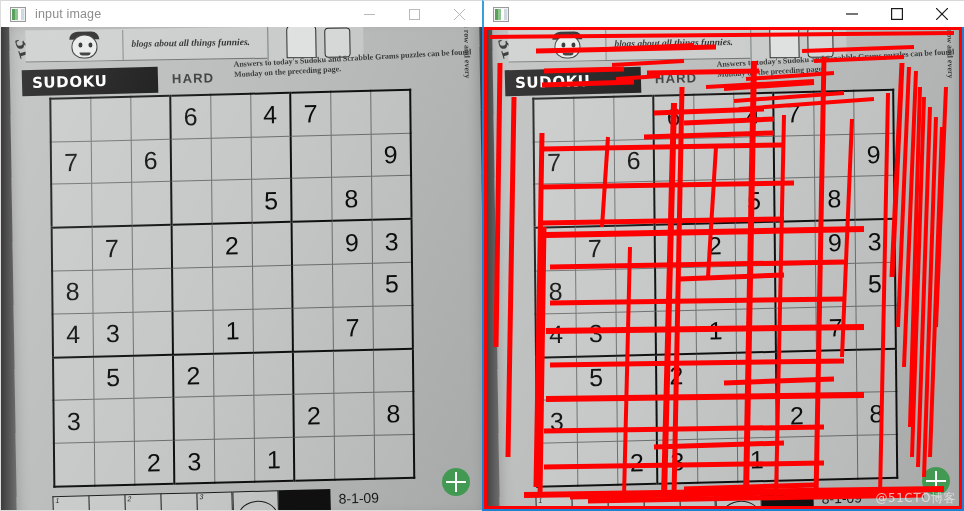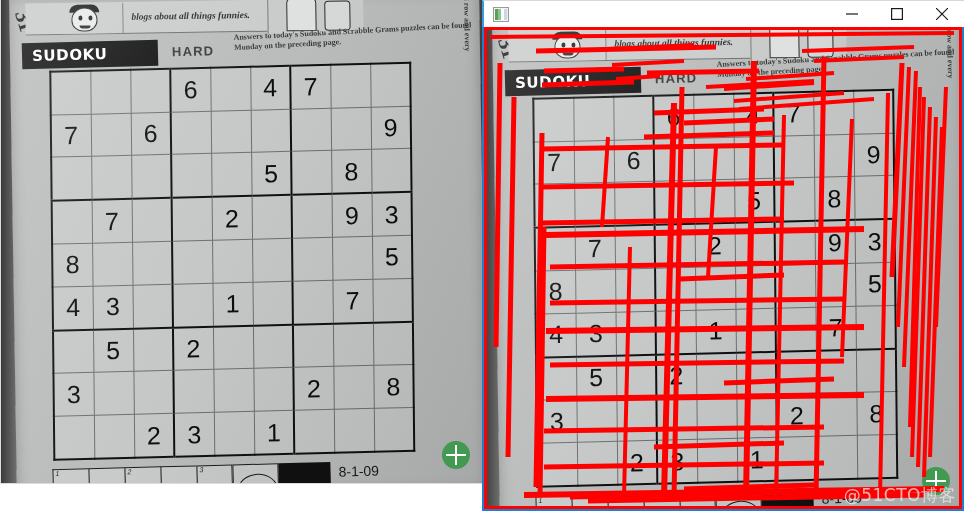--- a/index.html
+++ b/index.html
@@ -223,31 +223,59 @@
     content:""; position:absolute; background:#ffffff;
   }
   .green-plus::before{ left: 4px; top: 13px; width: 20px; height: 2px; }
   .green-plus::after { left: 13px; top: 4px; width: 2px; height: 20px; }
 
   
   .lines-svg { position:absolute; inset:0; z-index: 35; }
 
   .watermark {
     position: absolute; right: 6px; bottom: 2px;
-    color: rgba(235,235,235,.75); font-size: 17px;
+    color: rgba(235,235,235,.75); font-size: 12px;
     font-family: "DejaVu Sans", sans-serif; z-index: 50;
     letter-spacing: .5px;
   }
 </style>
 </head>
 <body>
 
 <div class="desktop">
 
   <div class="window" id="win-left">
+    <div class="titlebar">
+      <span class="app-icon">
+        <i class="b1"></i>
+          <i class="b2"></i>
+          <i class="b3"></i>
+          <i class="b4"></i>
+          <i class="b5"></i>
+      </span>
+      <span class="win-title">input image</span>
+      <span class="win-buttons">
+        <span class="win-btn">
+          <svg width="11" height="11" viewBox="0 0 11 11">
+              <line x1="0" y1="5.5" x2="11" y2="5.5" stroke="currentColor" stroke-width="1"></line>
+            </svg>
+        </span>
+        <span class="win-btn">
+          <svg width="11" height="11" viewBox="0 0 11 11">
+              <rect x="0.5" y="0.5" width="10" height="10" fill="none" stroke="currentColor" stroke-width="1"></rect>
+            </svg>
+        </span>
+        <span class="win-btn">
+          <svg width="11" height="11" viewBox="0 0 11 11">
+              <line x1="0" y1="0" x2="11" y2="11" stroke="currentColor" stroke-width="1"></line>
+              <line x1="11" y1="0" x2="0" y2="11" stroke="currentColor" stroke-width="1"></line>
+            </svg>
+        </span>
+      </span>
+    </div>
 
     <div class="img-area">
       <div class="photo">
         <div class="bg-dark-left"></div>
         <div class="bg-dark-right"></div>
 
         <div class="paper">
           <div class="hand-31">31</div>
 
           <div class="comic-strip">

